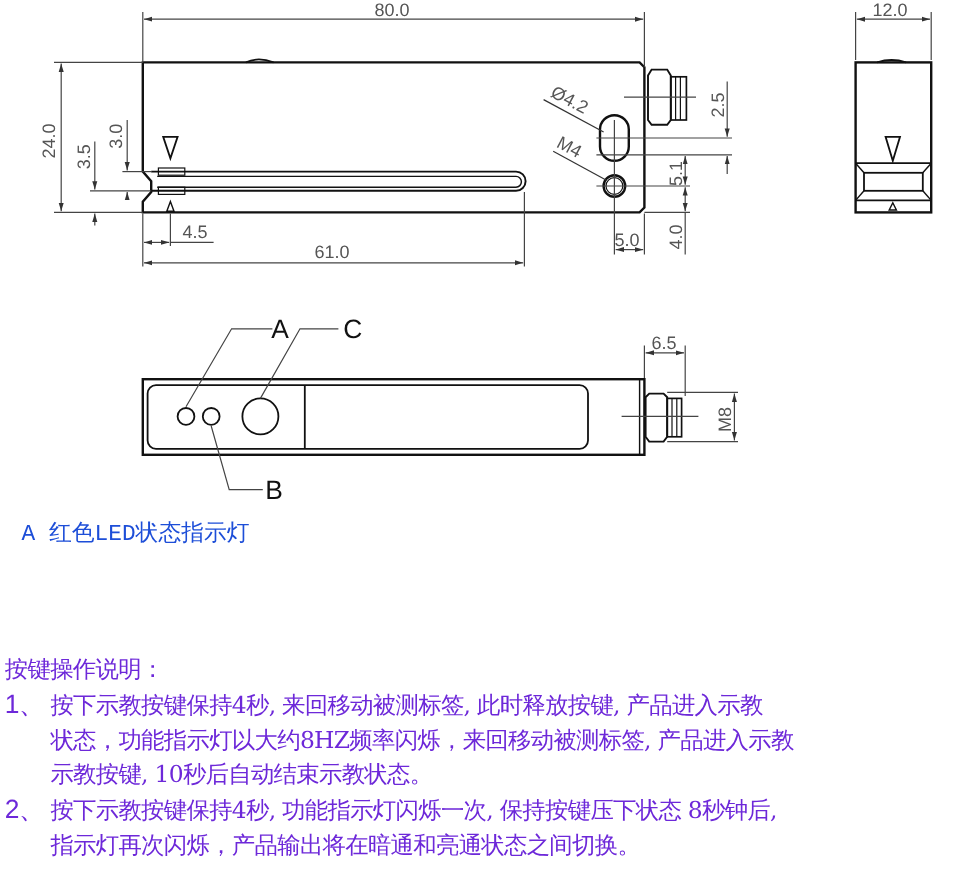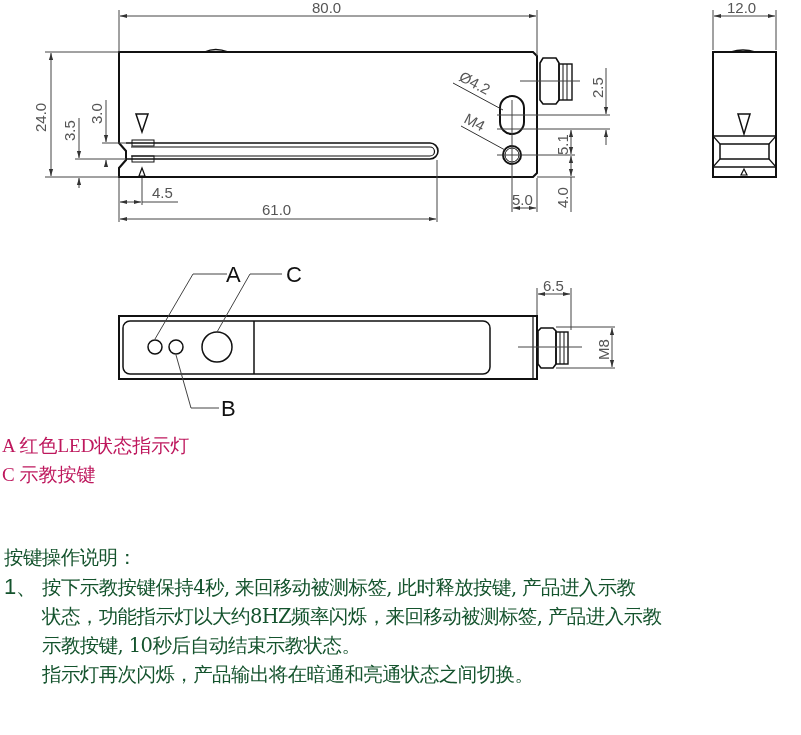--- a/index.html
+++ b/index.html
@@ -1,22 +1,22 @@
 <!DOCTYPE html>
 <html><head>
 <meta charset="utf-8">
 <style>
   html, body { margin: 0; padding: 0; background: #ffffff; }
   body { width: 801px; height: 735px; position: relative; overflow: hidden; font-family: "Liberation Sans", sans-serif; color: #1a1a1a; }
   #drawing { position: absolute; left: 0; top: 0; width: 801px; height: 430px; }
   .dimtxt { font-family: "Liberation Sans", sans-serif; font-size: 15px; fill: #555; }
   .lbl { font-family: "Liberation Sans", sans-serif; font-size: 22px; fill: #111; }
-  .legend { position: absolute; left: 2px; top: 431px; font-family: Liberation Serif, serif; font-size: 19px; line-height: 29px; color: #be185d; }
+  .legend { position: absolute; left: 18px; top: 431px; font-family: Liberation Mono, monospace; font-size: 19px; line-height: 29px; color: #1d4ed8; }
   .legend div { white-space: nowrap; }
-  .notes { position: absolute; left: 4px; top: 543px; font-family: "DejaVu Serif", serif; font-size: 19.5px; line-height: 29px; color: #14532d; letter-spacing: -0.6px; }
+  .notes { position: absolute; left: 4px; top: 543px; font-family: "DejaVu Serif", serif; font-size: 19.5px; line-height: 29px; color: #6d28d9; letter-spacing: -0.6px; }
   .notes .row { white-space: nowrap; }
   .notes .num { display: inline-block; width: 38px; font-family: "Liberation Sans", sans-serif; font-size: 22px; }
   .notes .indent { padding-left: 38px; }
 </style>
 </head>
 <body>
 
 <svg id="drawing" width="801" height="430" viewBox="0 0 801 430" xmlns="http://www.w3.org/2000/svg">
   <defs>
     <marker id="ar" viewBox="0 0 10 10" refX="10" refY="5" markerWidth="7" markerHeight="7" orient="auto-start-reverse">
@@ -165,27 +165,26 @@
     <text class="dimtxt" x="543" y="291">6.5</text>
     <text class="dimtxt" transform="translate(609,360) rotate(-90)">M8</text>
   </g>
 </svg>
 
 <div class="legend">
   <div>
     <span>A</span>
     <span>红色LED状态指示灯</span>
   </div>
-  <div>
-    <span>C</span>
-    <span>示教按键</span>
-  </div>
 </div>
 
 <div class="notes">
   <div class="row">按键操作说明：</div>
   <div class="row">
     <span class="num">1、</span><span>按下示教按键保持4秒, 来回移动被测标签, 此时释放按键, 产品进入示教</span>
   </div>
   <div class="row indent">状态，功能指示灯以大约8HZ频率闪烁，来回移动被测标签, 产品进入示教</div>
   <div class="row indent">示教按键, 10秒后自动结束示教状态。</div>
+  <div class="row">
+    <span class="num">2、</span><span>按下示教按键保持4秒, 功能指示灯闪烁一次, 保持按键压下状态 8秒钟后,</span>
+  </div>
   <div class="row indent">指示灯再次闪烁，产品输出将在暗通和亮通状态之间切换。</div>
 </div>
 
 </body></html>

